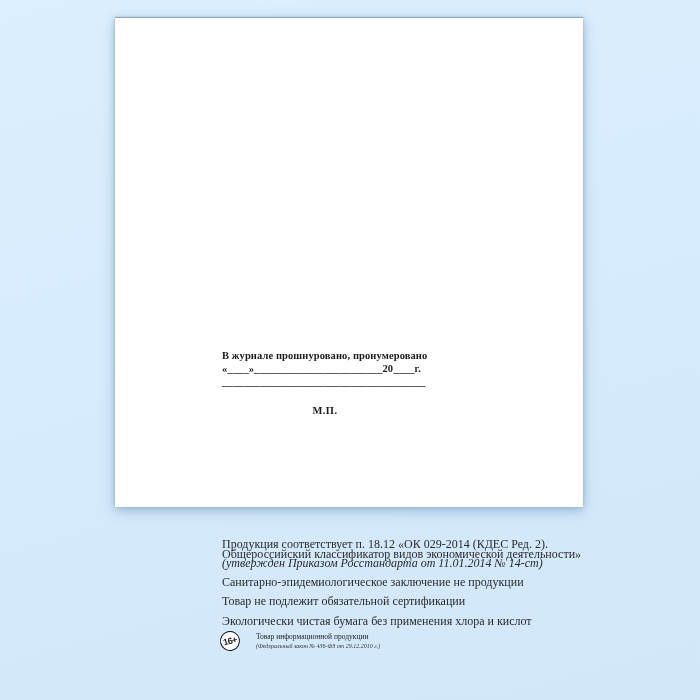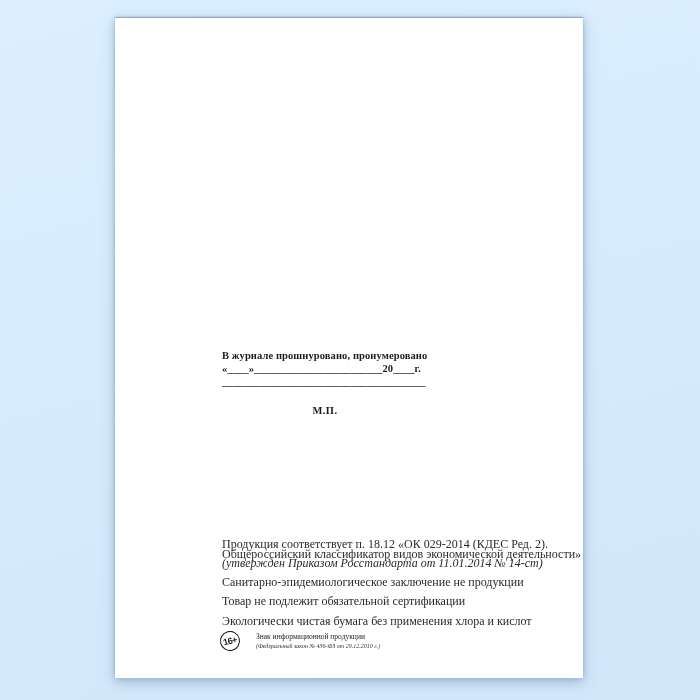--- a/index.html
+++ b/index.html
@@ -14,21 +14,21 @@
     position: relative;
     width: 700px;
     height: 700px;
     background: linear-gradient(165deg, #dbeffe 0%, #d6ebfc 50%, #d1e7fa 100%);
   }
   .sheet {
     position: absolute;
     left: 115px;
     top: 18px;
     width: 468px;
-    height: 660px;
+    height: 489px;
     background: #ffffff;
     box-shadow:
       0 -1px 1px rgba(140, 165, 200, 0.9),
       0 4px 12px rgba(108, 140, 178, 0.50),
       0 0 5px rgba(125, 155, 195, 0.45);
   }
   
   .stitch {
     position: absolute;
     left: 107px;
@@ -110,19 +110,19 @@
       <div class="gap-a">Санитарно-эпидемиологическое заключение не продукции</div>
       <div class="gap-b">Товар не подлежит обязательной сертификации</div>
       <div class="gap-b">Экологически чистая бумага без применения хлора и кислот</div>
     </div>
 
     <div class="age">
       <div class="age-badge">
         <span>16+</span>
       </div>
       <div class="age-text">
-        <div class="age-label">Знак информационной продукции</div>
+        <div class="age-label">Товар информационной продукции</div>
         <div class="age-law">(Федеральный закон № 436-ФЗ от 29.12.2010 г.)</div>
       </div>
     </div>
 
   </div>
 </div>
 
 </body></html>

